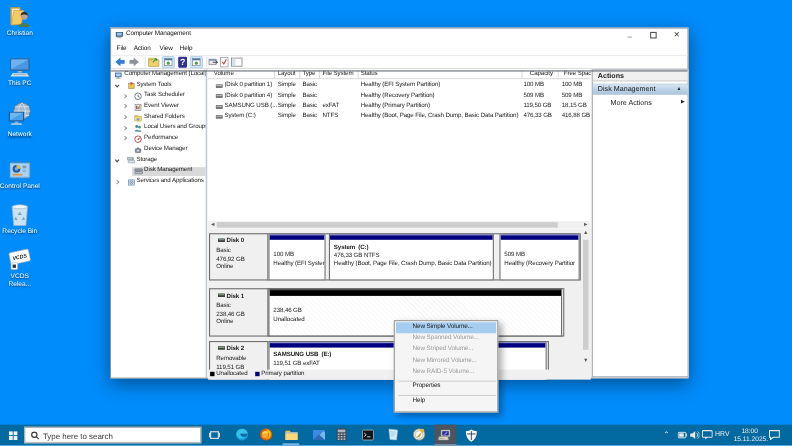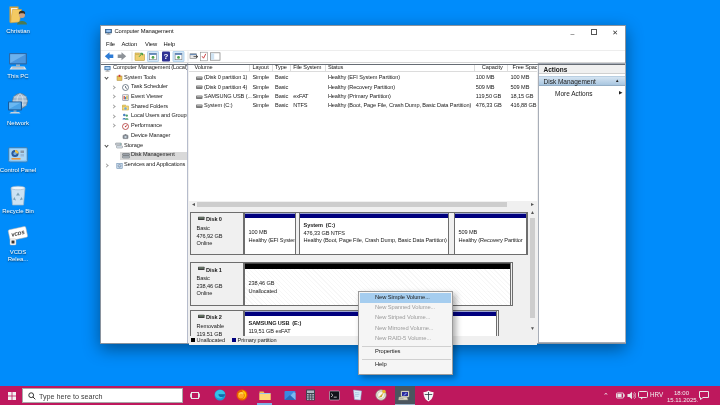--- a/index.html
+++ b/index.html
@@ -370,21 +370,21 @@
   <div class="mi mg" style="top:13px;">New Spanned Volume...</div>
   <div class="mi mg" style="top:23.4px;">New Striped Volume...</div>
   <div class="mi mg" style="top:33.8px;">New Mirrored Volume...</div>
   <div class="mi mg" style="top:44.2px;">New RAID-5 Volume...</div>
   <div class="abs" style="left:3px;top:53.8px;width:89px;height:1px;background:#d0d0d0;"></div>
   <div class="mi" style="top:56.9px;">Properties</div>
   <div class="abs" style="left:3px;top:66.5px;width:89px;height:1px;background:#d0d0d0;"></div>
   <div class="mi" style="top:70.4px;">Help</div>
 </div>
 
-<div class="abs" id="taskbar" style="left:0;top:385.5px;width:720px;height:19.5px;background:#be185d;z-index:30;">
+<div class="abs" id="taskbar" style="left:0;top:385.5px;width:720px;height:19.5px;background:#0369a1;z-index:30;">
 
   <svg class="abs" style="left:7.5px;top:6px;" width="8" height="8" viewBox="0 0 8 8">
     <rect x="0" y="0" width="3.6" height="3.6" fill="#f2f2f2"></rect>
       <rect x="4.4" y="0" width="3.6" height="3.6" fill="#f2f2f2"></rect>
     <rect x="0" y="4.4" width="3.6" height="3.6" fill="#f2f2f2"></rect>
       <rect x="4.4" y="4.4" width="3.6" height="3.6" fill="#f2f2f2"></rect>
   </svg>
 
   <div class="abs" style="left:22px;top:2.5px;width:161px;height:14.5px;background:#fff;border:1px solid #a8a8a8;">
     <svg class="abs" style="left:5px;top:3px;" width="8" height="8" viewBox="0 0 8 8">

